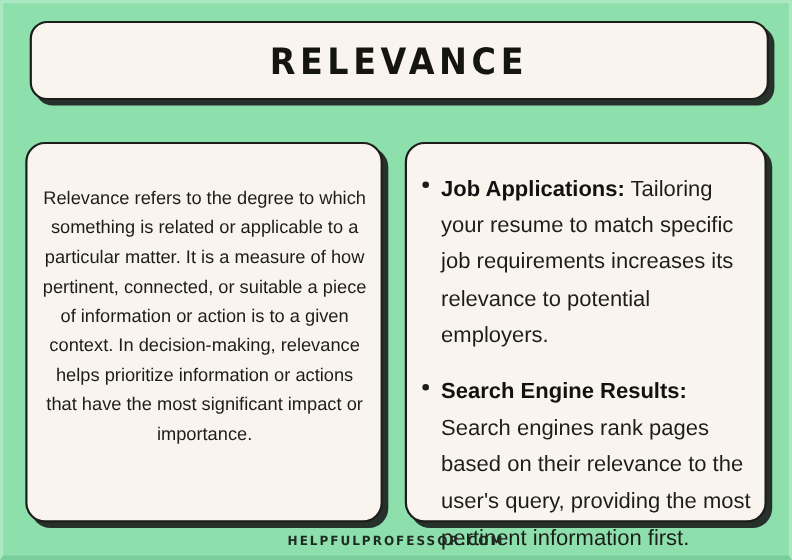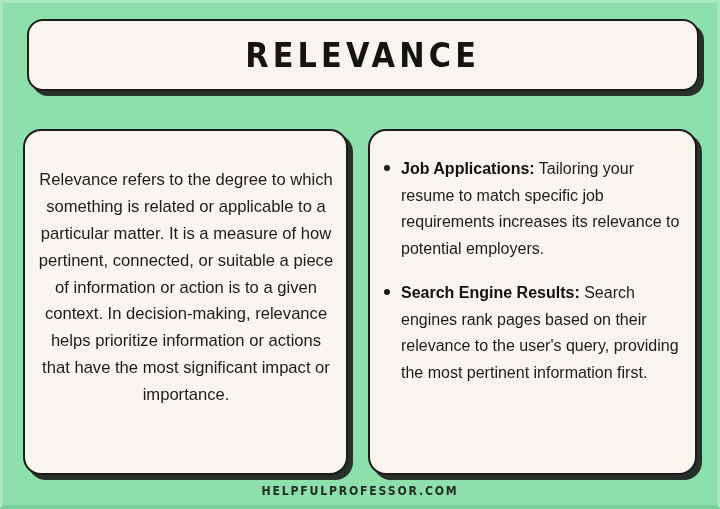--- a/index.html
+++ b/index.html
@@ -108,21 +108,21 @@
     position: absolute;
     left: 379px;
     top: 153px;
     width: 302px;
   }
   .example-item {
     position: relative;
     padding-left: 19px;
     margin-bottom: 18px;
     font-family: "Liberation Sans", sans-serif;
-    font-size: 16px;
+    font-size: 20px;
     line-height: 1.66;
     color: #1c1c18;
     text-align: left;
   }
   .example-item:last-child { margin-bottom: 16px; }
   .bullet-dot {
     position: absolute;
     left: 2px;
     top: 9px;
     width: 6px;

